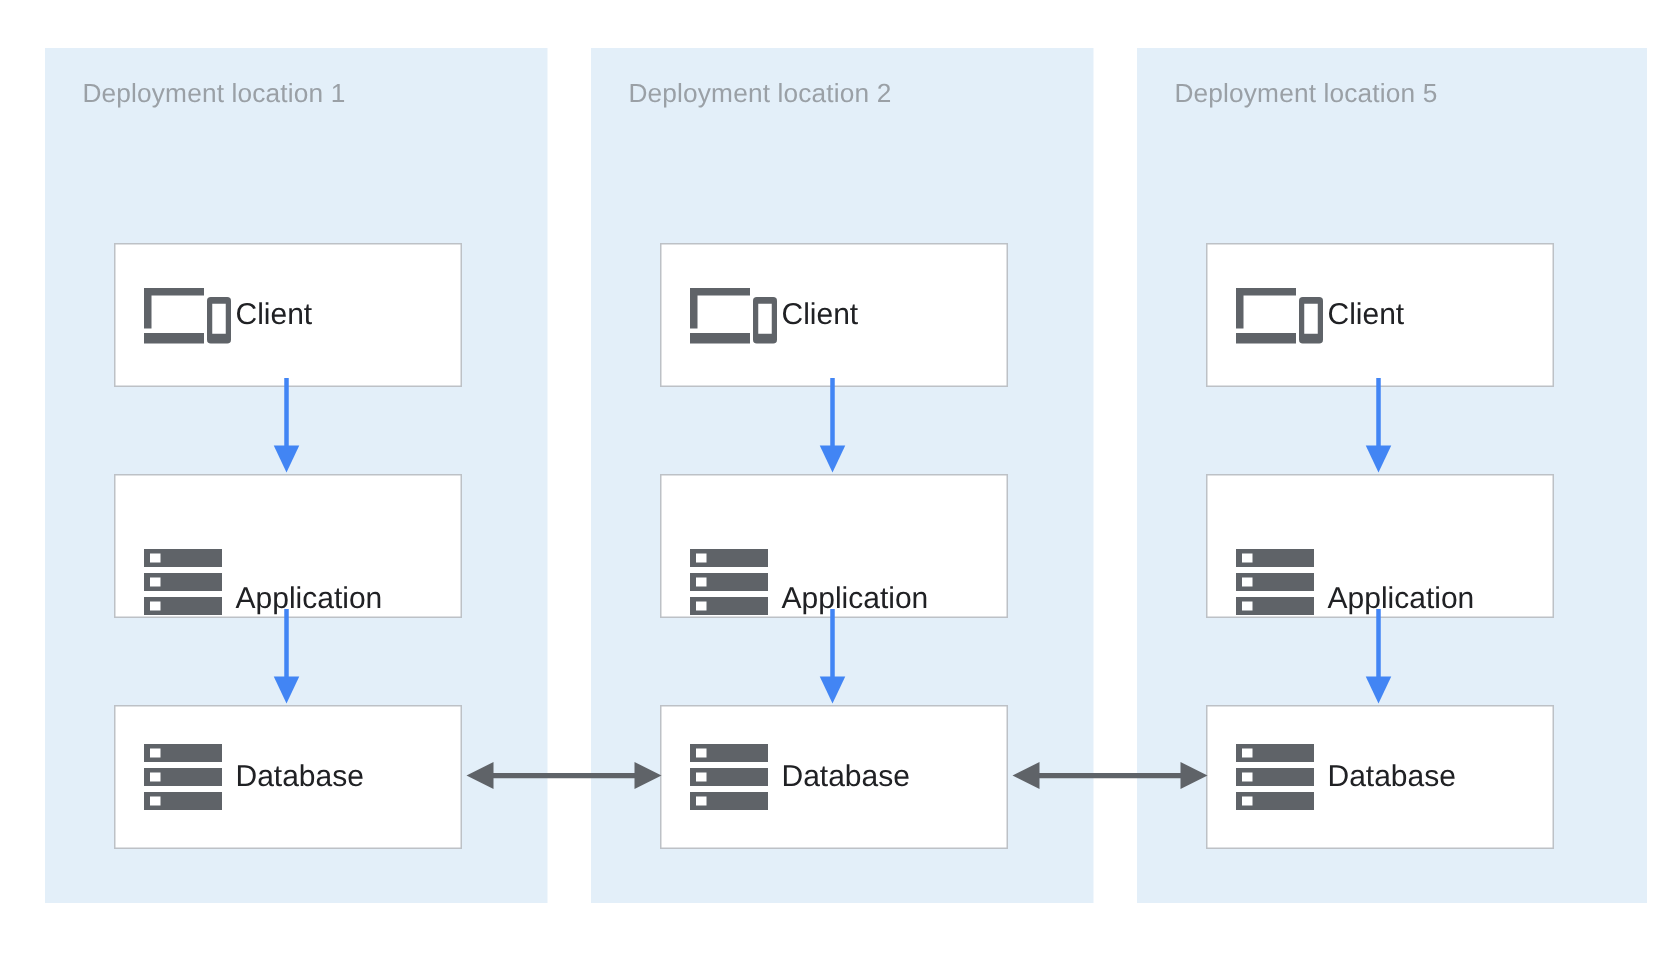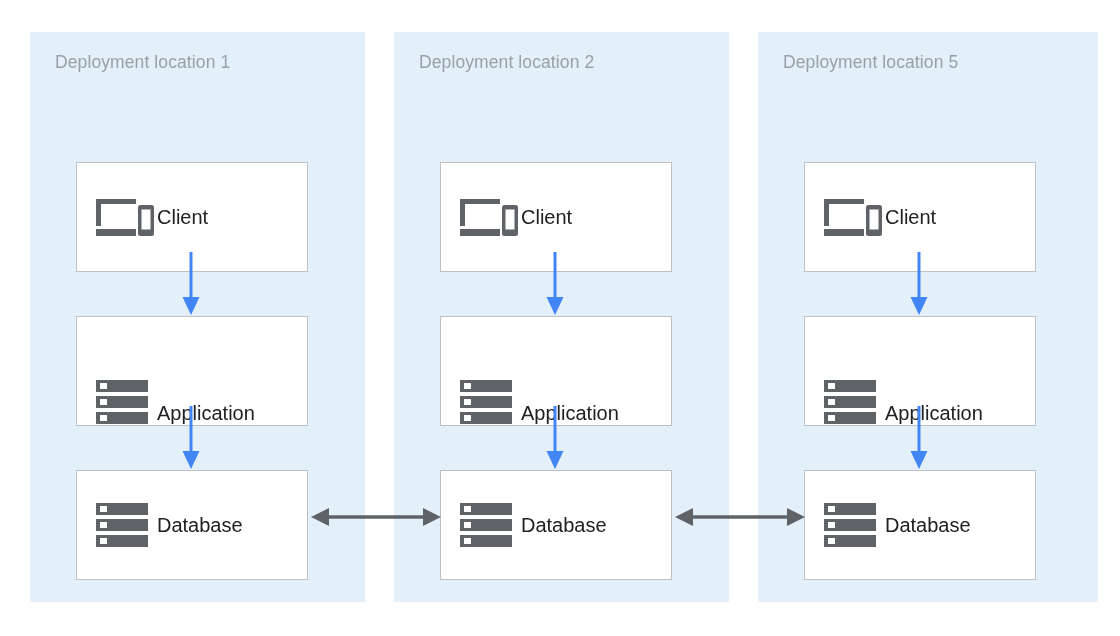--- a/index.html
+++ b/index.html
@@ -25,21 +25,21 @@
     font-size:17.5px;
     color:#9AA0A6;
     letter-spacing:0.1px;
     white-space:nowrap;
   }
 
   .card{
     position:absolute;
     left:46px;
     width:232px;
-    height:110px;
+    height:96px;
     background:#ffffff;
     border:1px solid #BDC1C6;
     box-sizing:border-box;
     display:flex;
     align-items:center;
   }
   .card.client{top:130px;}
   .card.application{top:284px;align-items:flex-end;}
   .card.database{top:438px;align-items:center;}
 

